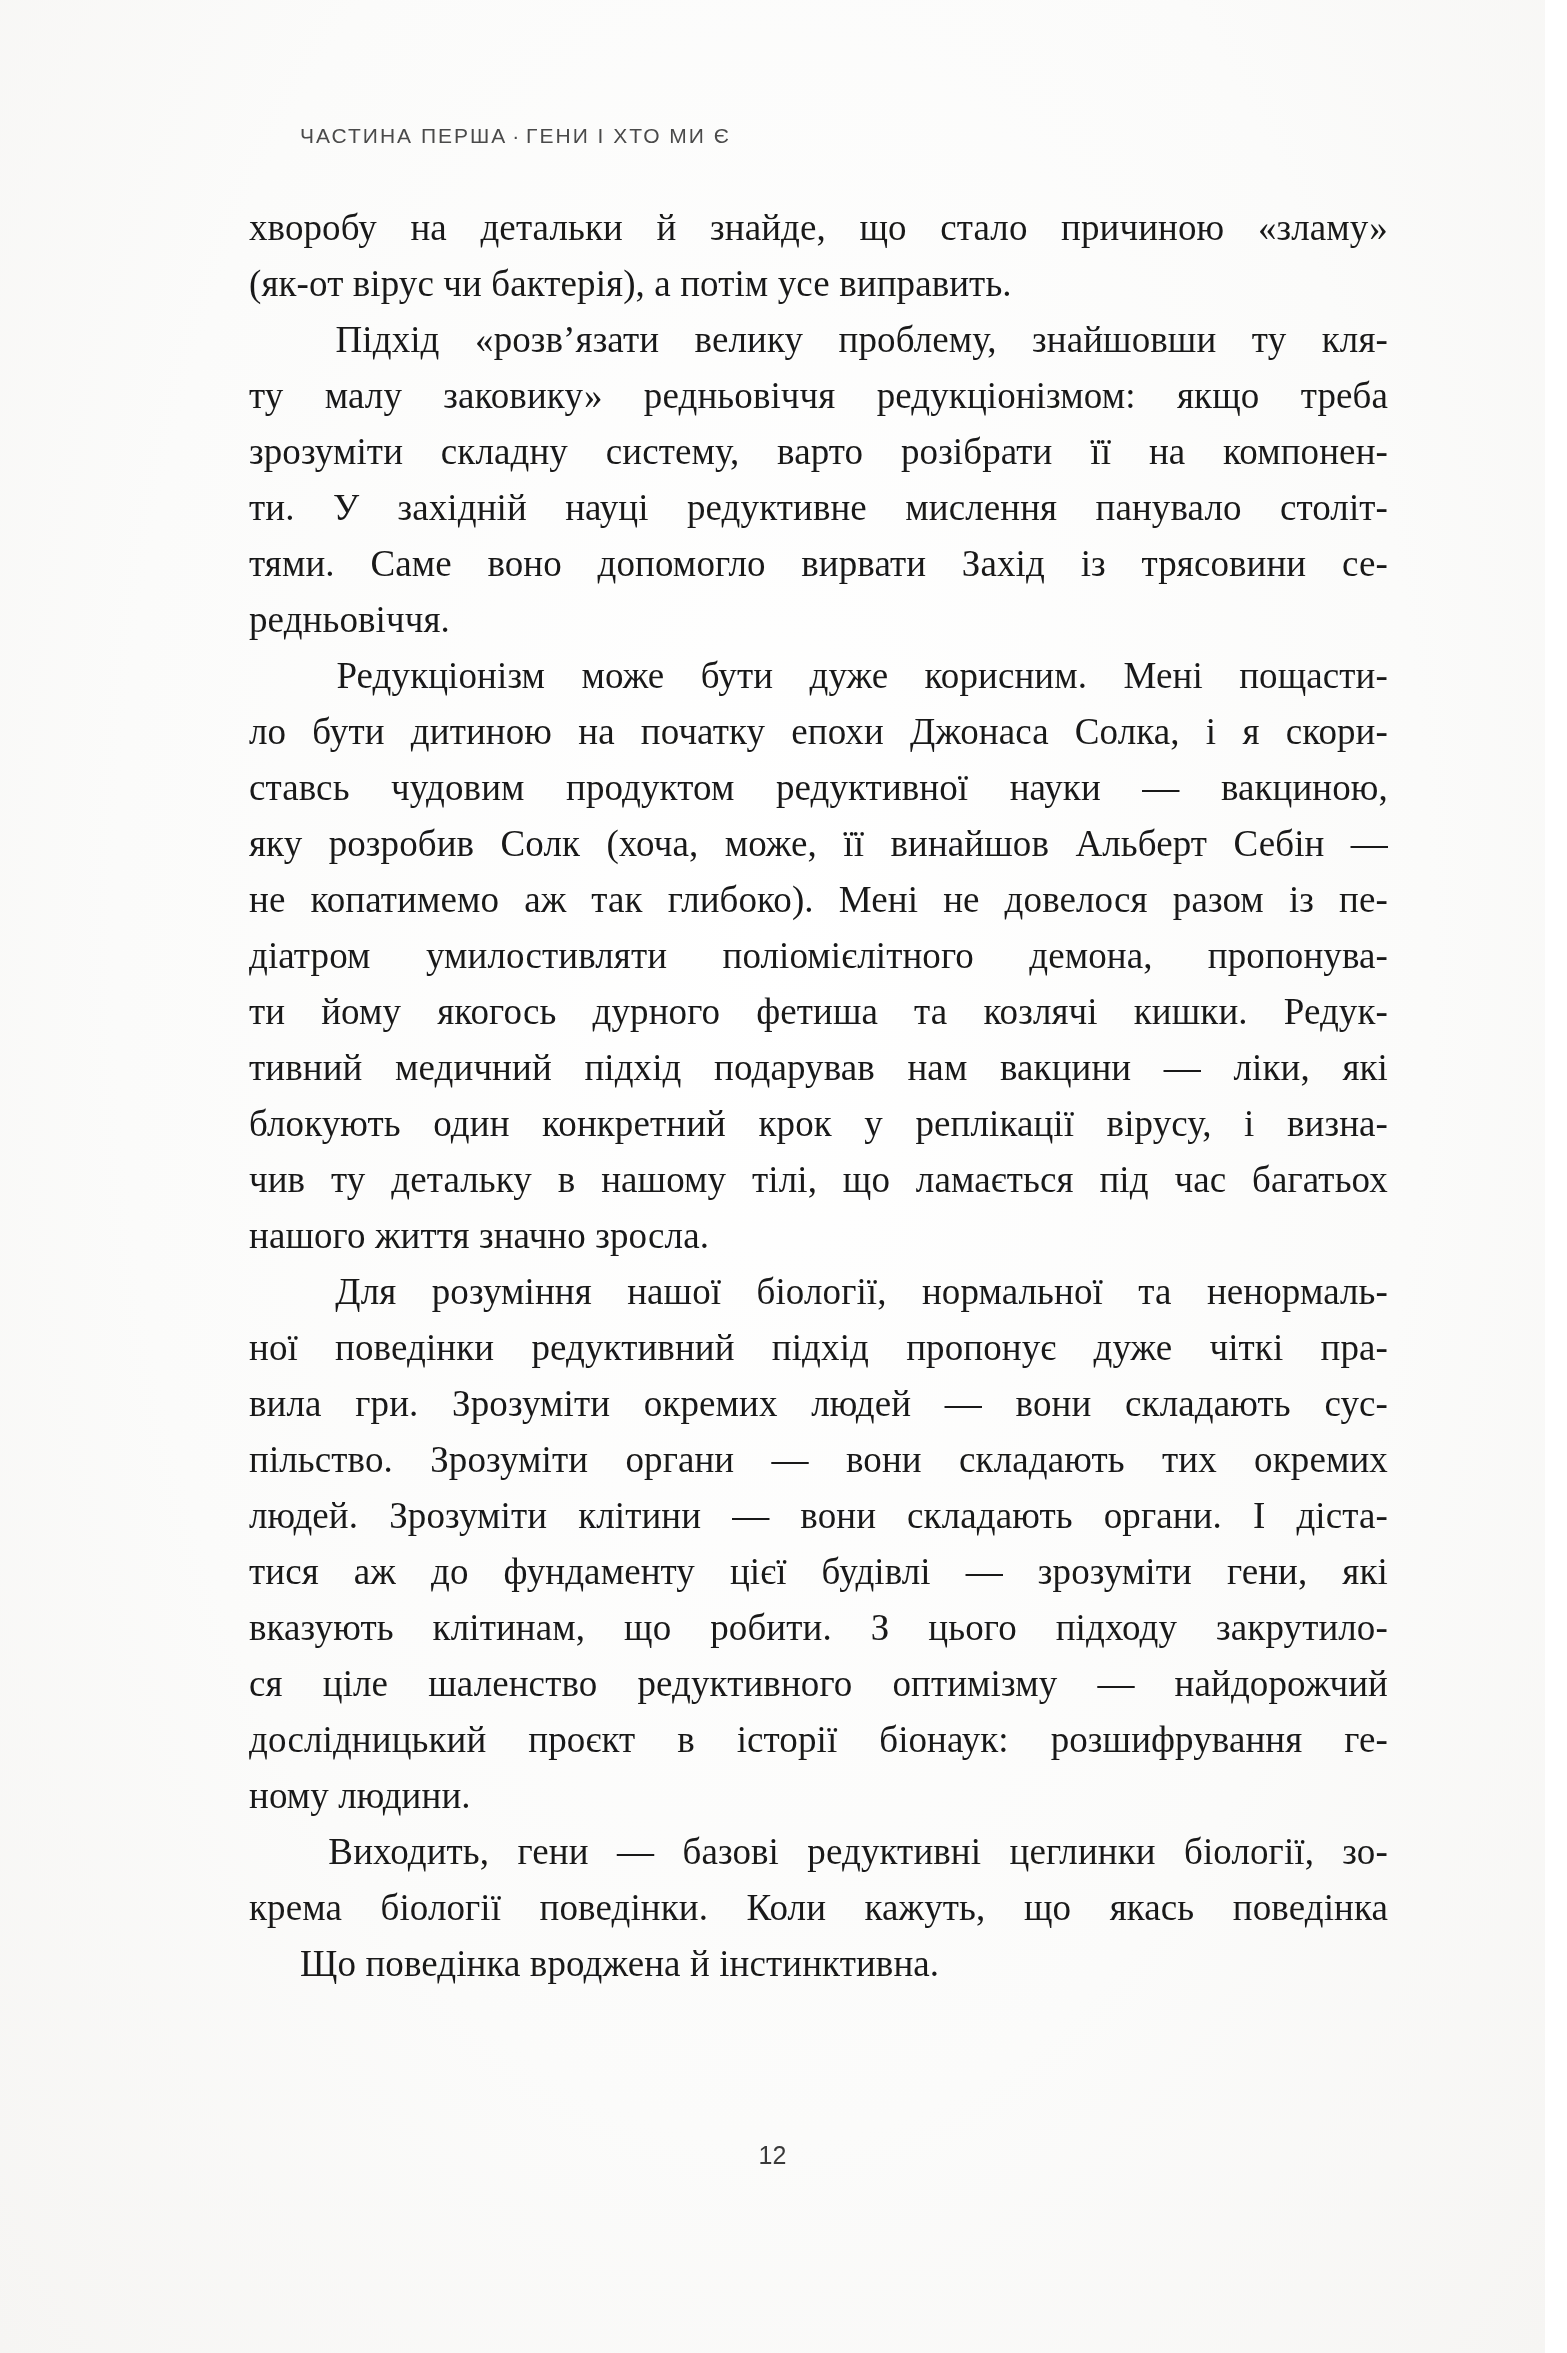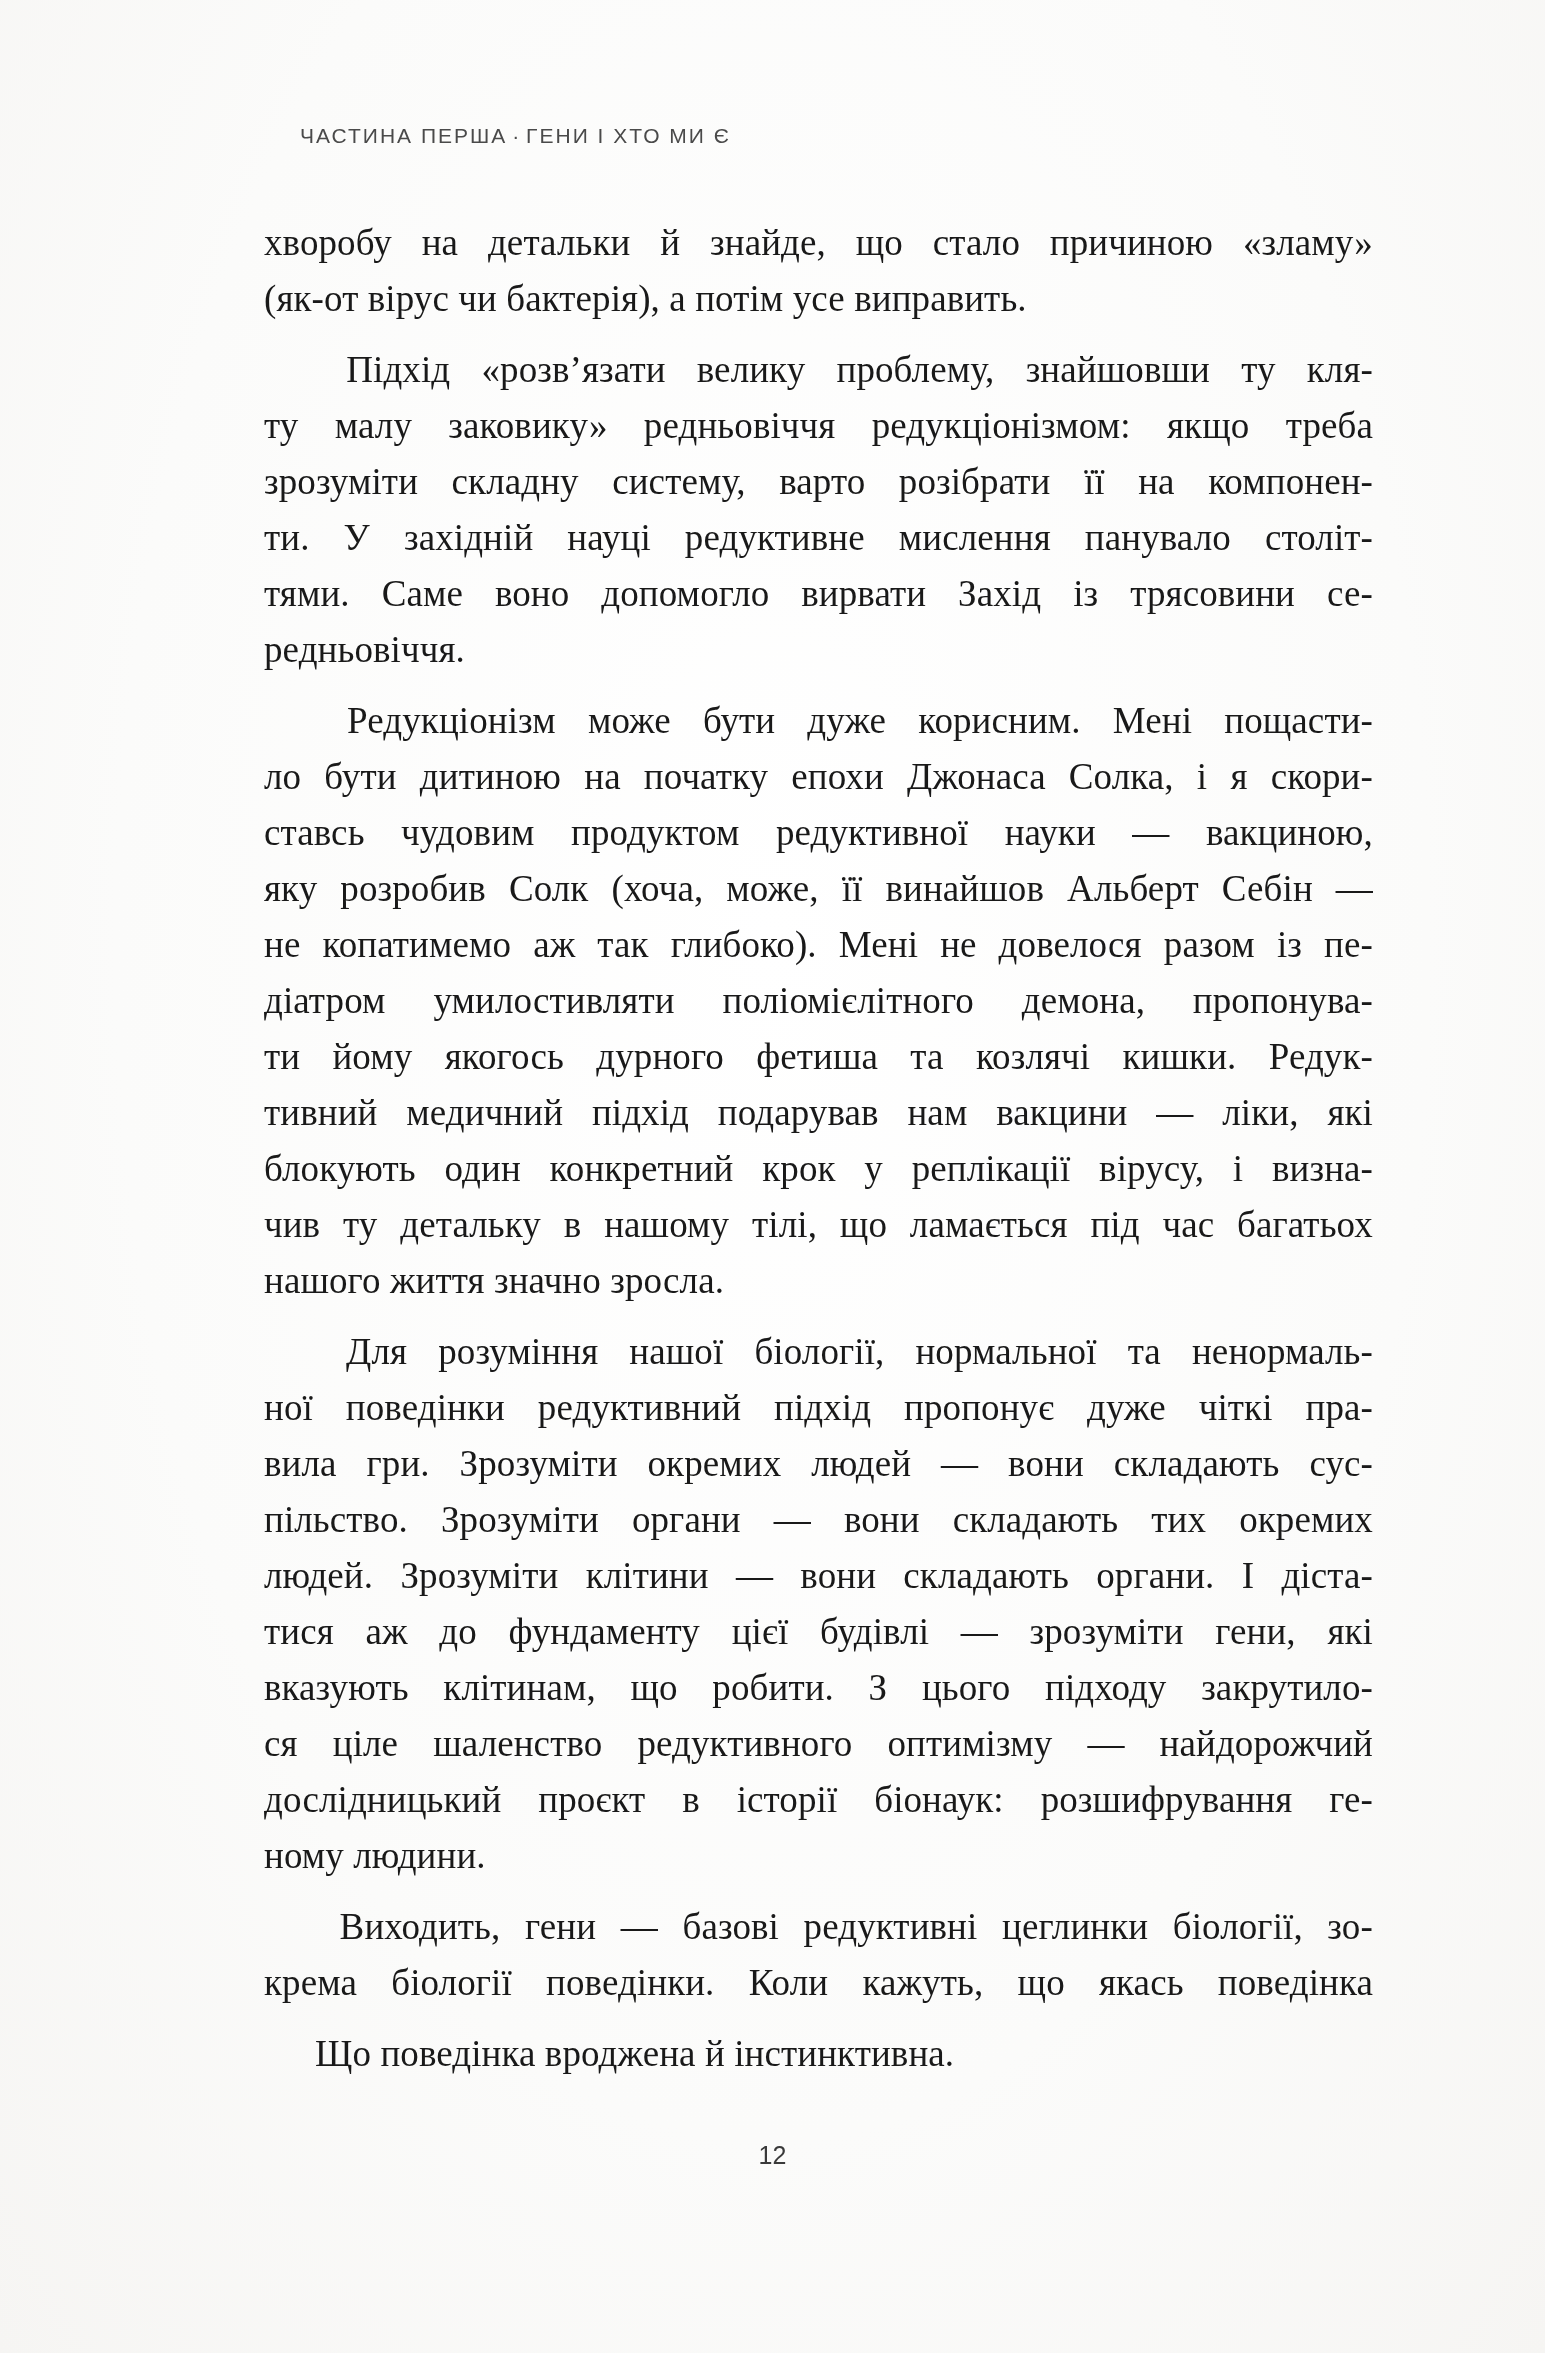--- a/index.html
+++ b/index.html
@@ -46,21 +46,21 @@
   .running-head .sep {
     padding: 0 4.9px;
   }
   .textblock {
     position: absolute;
     left: 249px;
     top: 200px;
     width: 1139px;
   }
   .para {
-    margin: 15px;
+    margin: 0;
     text-align: right;
   }
   .line {
     display: flex;
     white-space: pre;
     font-size: 37px;
     line-height: 56px;
     color: #191919;
     letter-spacing: 0.1px;
   }

